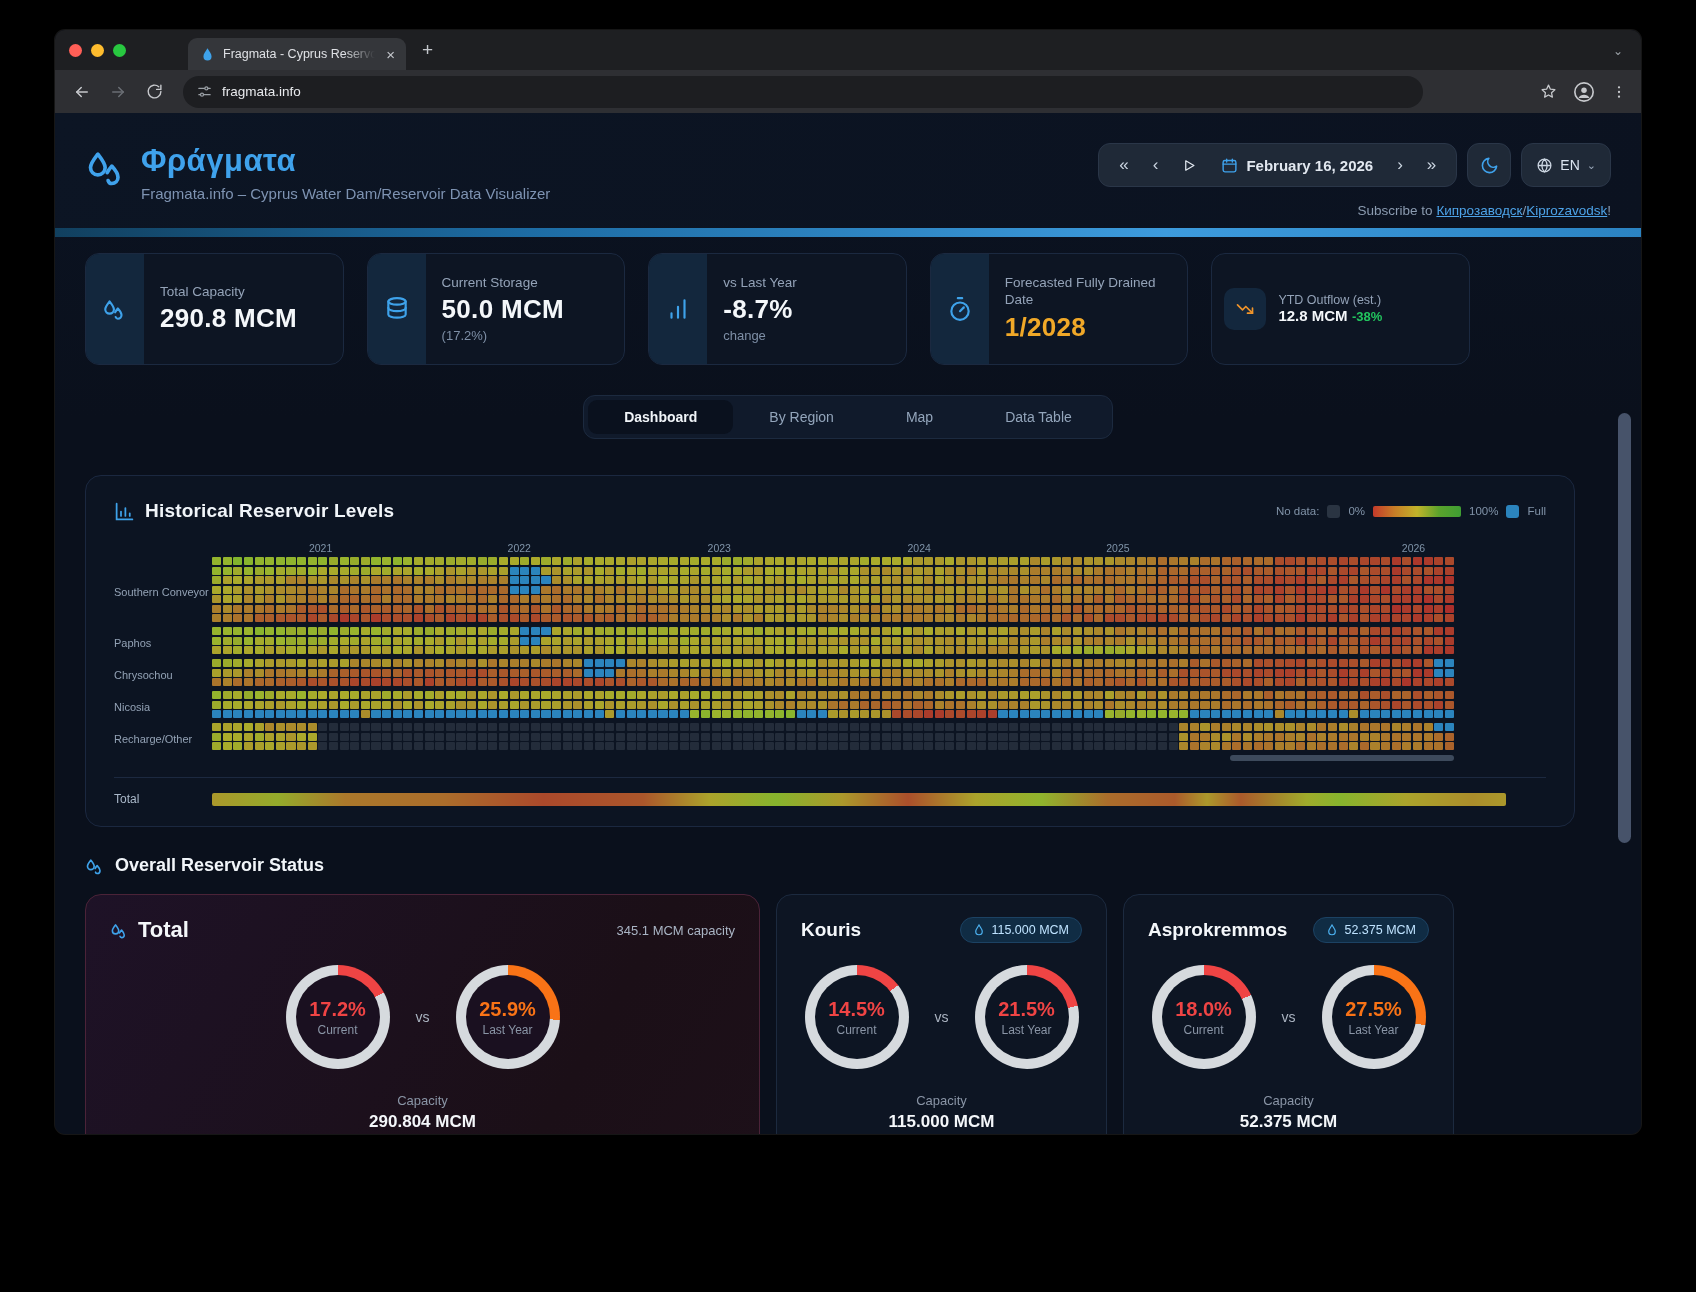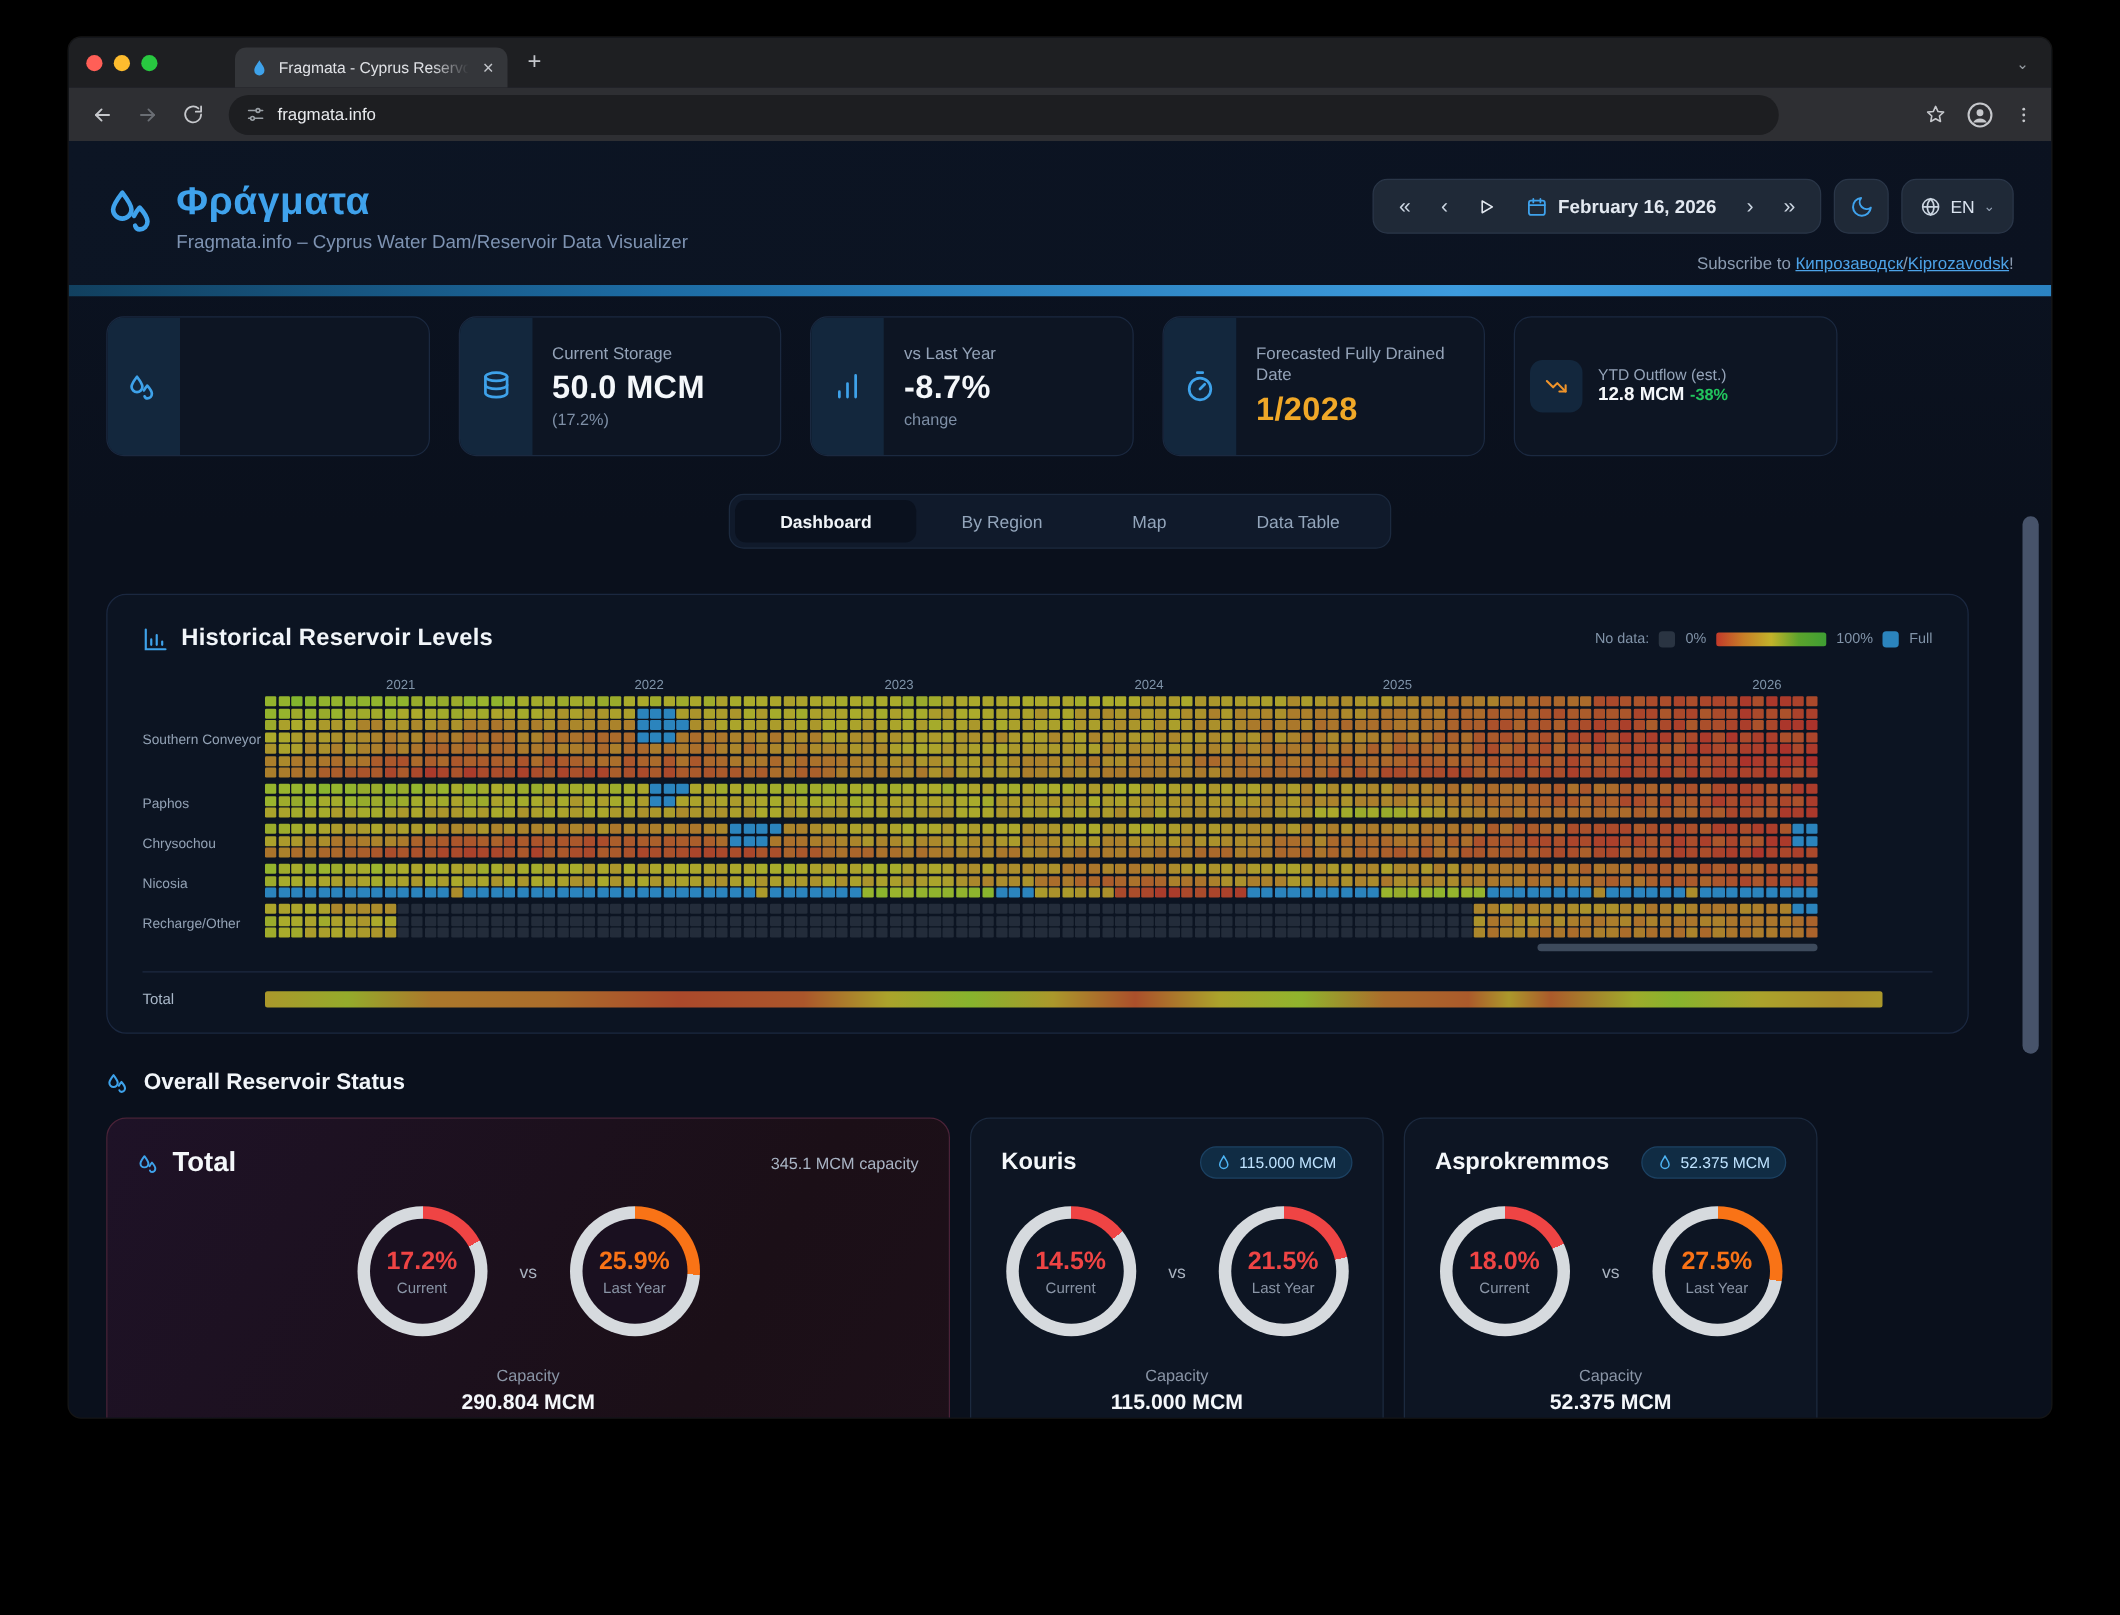--- a/index.html
+++ b/index.html
@@ -252,20 +252,24 @@
     <div class="bluebar"></div>
 
     <div class="stats">
       <div class="scard">
         <div class="scard-ic">
           <svg width="26" height="26" viewBox="0 0 24 24" fill="none" stroke="#3ea2ea" stroke-width="2" stroke-linecap="round" stroke-linejoin="round">
               <path d="M7 16.3c2.2 0 4-1.8 4-4 0-2.2-3-6-4-7.3C6 6.3 3 10.1 3 12.3c0 2.2 1.8 4 4 4Z"></path>
               <path d="M12.6 19.4c.3.9 1 1.6 2 1.6 1.9 0 3.4-1.5 3.4-3.4 0-1.9-2.3-4.9-3.4-6.1-.7.8-1.8 2.2-2.5 3.6"></path>
             </svg>
         </div>
+        <div class="scard-body">
+          <div class="scard-label">Total Capacity</div>
+          <div class="scard-value">290.8 MCM</div>
+        </div>
       </div>
       <div class="scard">
         <div class="scard-ic">
           <svg width="26" height="26" viewBox="0 0 24 24" fill="none" stroke="#3ea2ea" stroke-width="2" stroke-linecap="round">
               <ellipse cx="12" cy="5" rx="8" ry="3"></ellipse>
               <path d="M4 5v6c0 1.7 3.6 3 8 3s8-1.3 8-3V5"></path>
               <path d="M4 11v6c0 1.7 3.6 3 8 3s8-1.3 8-3v-6"></path>
             </svg>
         </div>
         <div class="scard-body">

